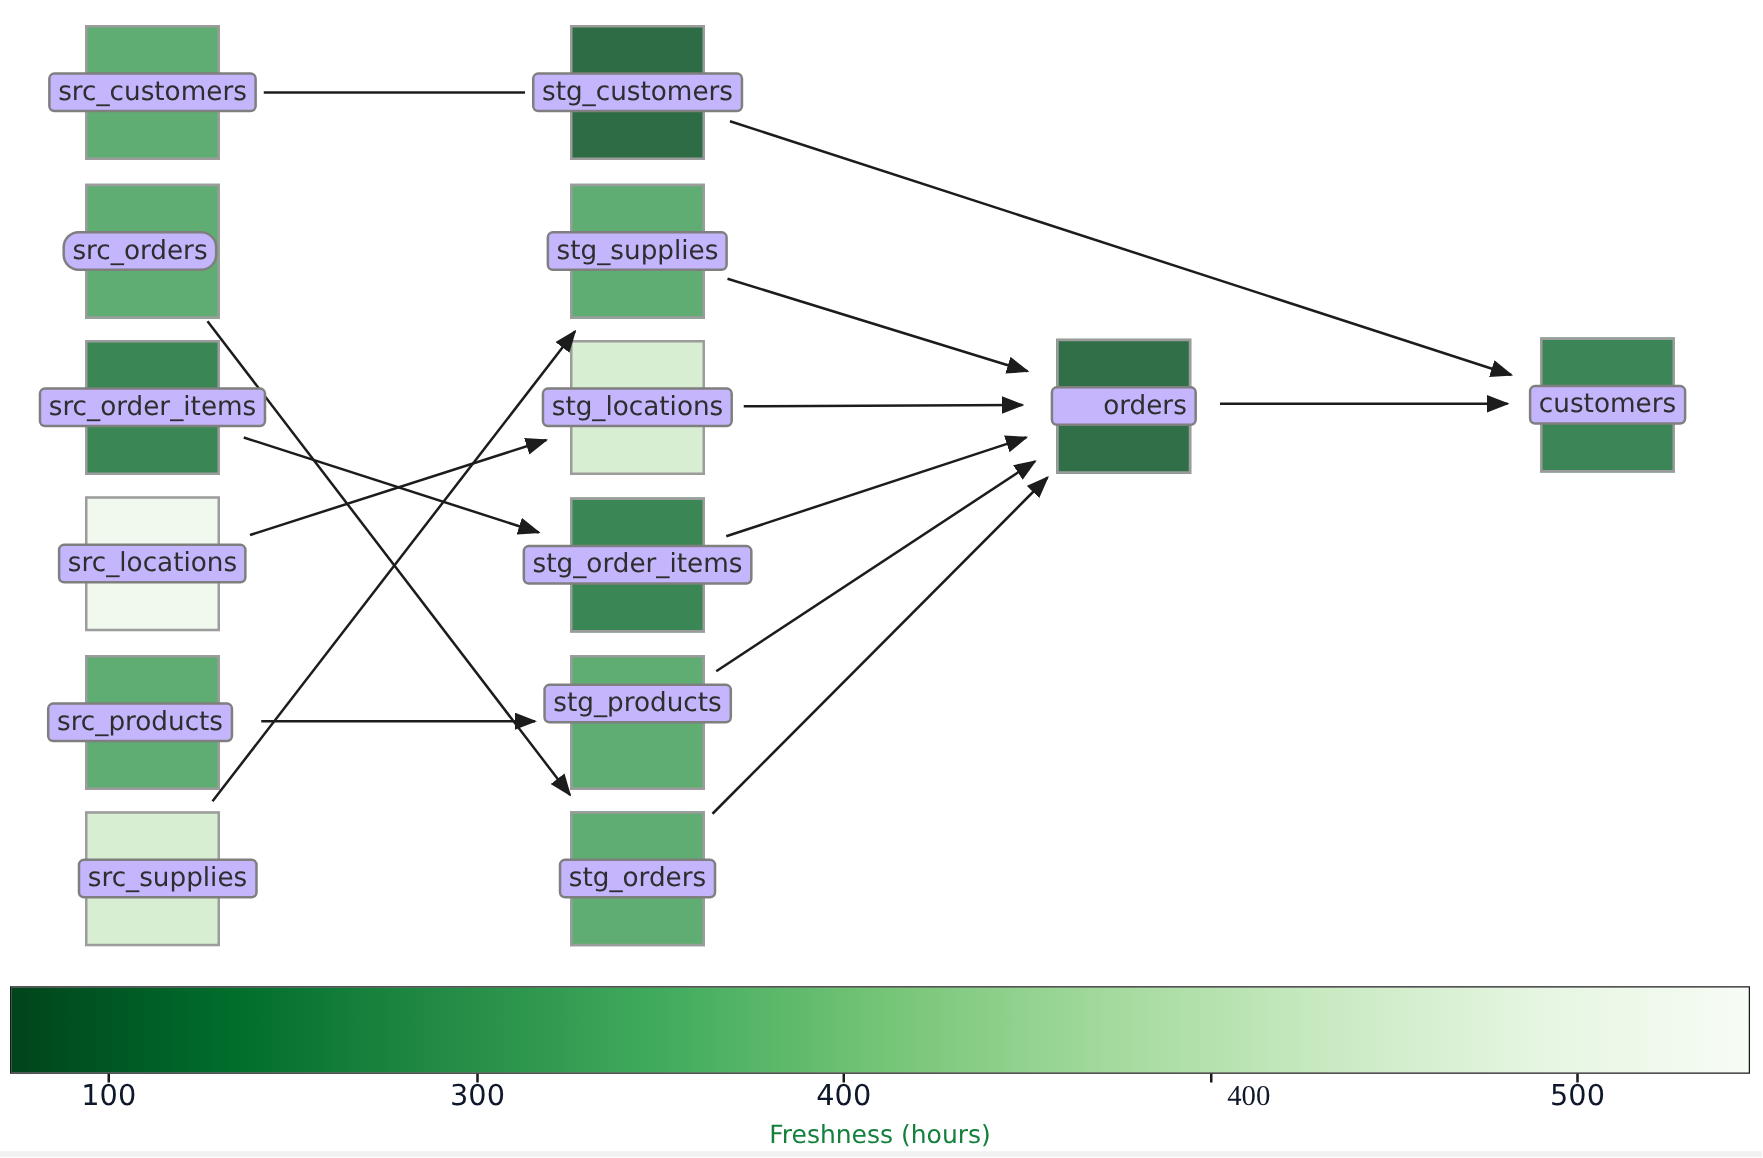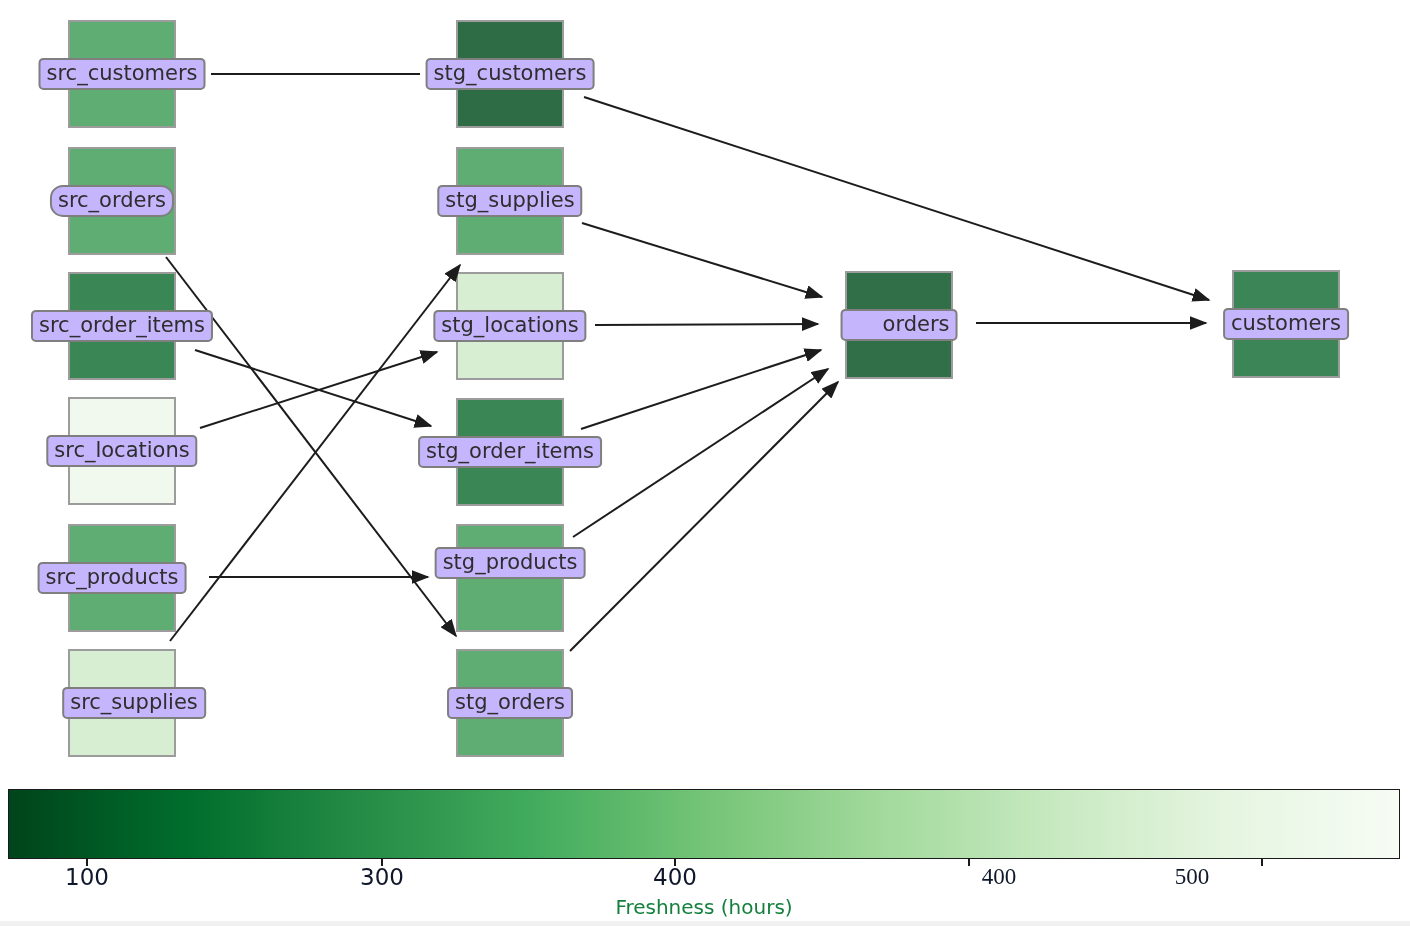--- a/index.html
+++ b/index.html
@@ -144,18 +144,18 @@
   <div id="cbar-ticks">
       <div class="cbar-tick" style="left: 86px; top: 859px;"></div>
       <div class="cbar-tick-label" style="left: 87px; top: 864px;">100</div>
       <div class="cbar-tick" style="left: 381px; top: 859px;"></div>
       <div class="cbar-tick-label" style="left: 382px; top: 864px;">300</div>
       <div class="cbar-tick" style="left: 674px; top: 859px;"></div>
       <div class="cbar-tick-label" style="left: 675px; top: 864px;">400</div>
       <div class="cbar-tick" style="left: 968px; top: 859px;"></div>
       <div class="cbar-tick-label" style="left: 999px; top: 864px; font-family: Liberation Serif, serif;">400</div>
       <div class="cbar-tick" style="left: 1261px; top: 859px;"></div>
-      <div class="cbar-tick-label" style="left: 1192px; top: 864px; font-family: Liberation Serif, serif;">500</div>
+      <div class="cbar-tick-label" style="left: 1262px; top: 864px;">500</div>
     </div>
   <div id="cbar-axis-label" style="left: 704px; top: 895px;">Freshness (hours)</div>
 
   <div id="bottom-strip"></div>
 </div>
 
 </body></html>

